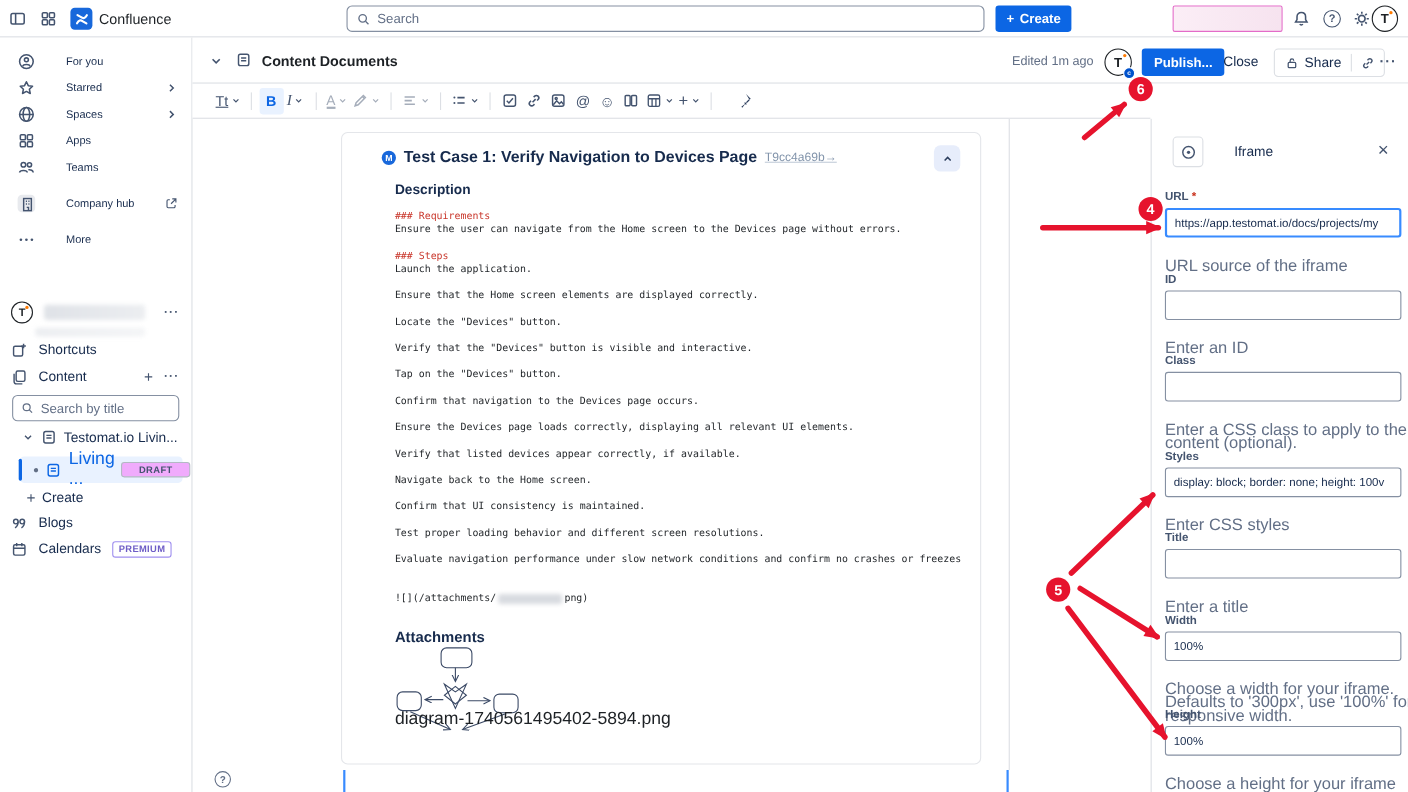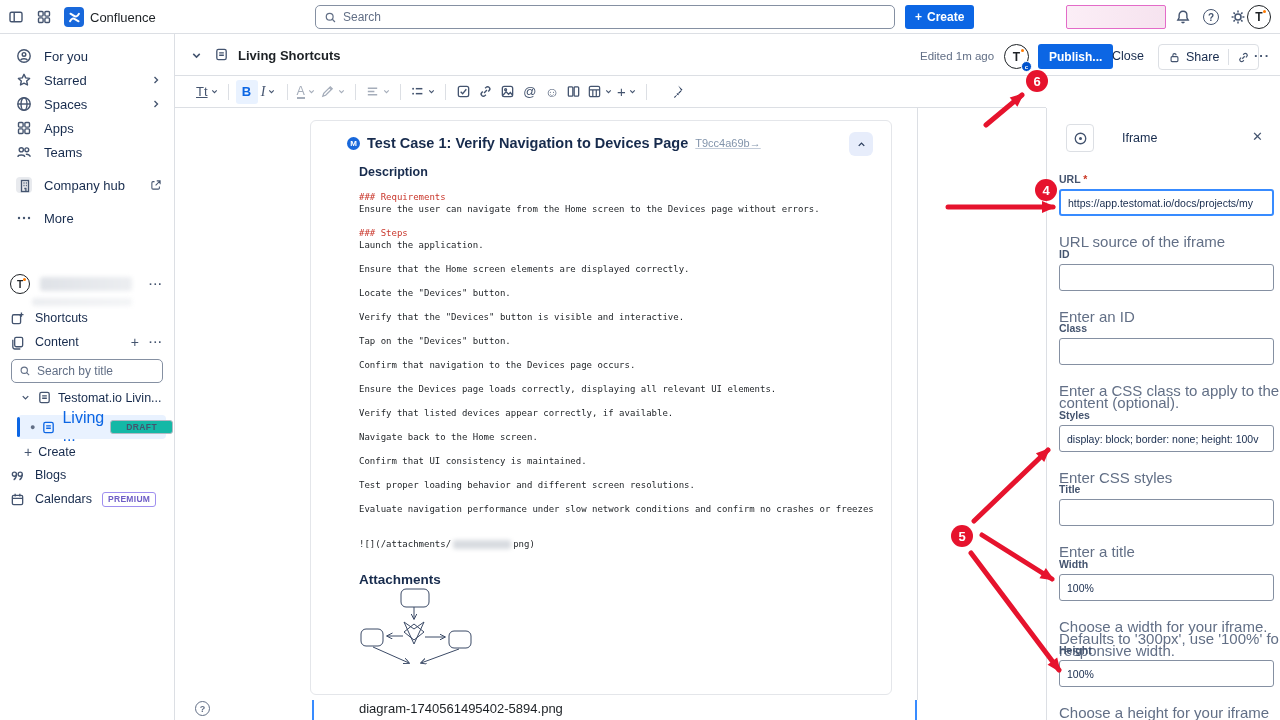--- a/index.html
+++ b/index.html
@@ -32,22 +32,22 @@
   #avatar-top { position:absolute; left:1247px; top:5px; width:24px; height:24px; }
   .t-logo { width:100%; height:100%; border-radius:50%; background:#fff; border:1.6px solid #1d2125;
     display:flex; align-items:center; justify-content:center; position:relative;
     font-weight:bold; color:#1d2125; }
   .t-logo .dot { position:absolute; right:18%; top:16%; width:3px; height:3px; border-radius:50%; background:#ff7a00; }
 
   
   #sidebar { position:absolute; left:0; top:34px; width:175px; bottom:0; background:#fff;
     border-right:1px solid #dcdfe4; z-index:10; }
   #nav-items { padding-top:10px; }
-  .nav-row { height:24px; display:flex; align-items:center; padding:0 12px 0 16px; gap:12px;
-    font-size:13px; color:#172b4d; cursor:pointer; }
+  .nav-row { height:24px; display:flex; align-items:center; padding:0 12px 0 16px; gap:28px;
+    font-size:10px; color:#172b4d; cursor:pointer; }
   .nav-row .ic { width:16px; height:16px; color:#44546f; flex:0 0 16px; }
   .nav-row .ic svg { width:16px; height:16px; }
   .nav-row .lbl { flex:1; white-space:nowrap; }
   .nav-row .chev { width:12px; height:12px; color:#44546f; }
   .nav-row.gap-top { margin-top:9px; }
   .ic-boxed { background:#e8eaee; border-radius:4px; padding:1px; }
   .side-abs { position:absolute; left:0; width:175px; }
   .row-flex { display:flex; align-items:center; gap:10px; padding:0 12px 0 10px; height:22px;
     font-size:12.5px; }
   .dots { color:#44546f; font-weight:bold; letter-spacing:1px; font-size:11px; }
@@ -57,21 +57,21 @@
   #side-search svg { width:12px; height:12px; color:#626f86; }
   #side-search .ph { font-size:12px; color:#626f86; }
   .tree-row { display:flex; align-items:center; font-size:12.5px; gap:6px; }
   .pg-icon { width:15px; height:15px; color:#44546f; }
   .pg-icon svg { width:15px; height:15px; }
   #tree-selected { background:#e9f2ff; border-radius:4px; left:18px; width:148px; height:24px;
     display:flex; align-items:center; gap:6px; padding-left:4px; position:absolute; }
   #tree-selected .bar { position:absolute; left:-1px; top:2px; width:3px; height:20px;
     background:#0c66e4; border-radius:2px; }
   #draft-badge { font-size:8.5px; font-weight:bold; color:#44546f; border:1px solid #b3b9c4;
-    border-radius:3px; padding:1px 15px; letter-spacing:.4px; background:#14b8a6; }
+    border-radius:3px; padding:1px 15px; letter-spacing:.4px; background:#f0abfc; }
   #premium-badge { font-size:8.5px; font-weight:bold; color:#6e5dc6; border:1px solid #9f8fef;
     border-radius:3px; padding:1.5px 5px; letter-spacing:.3px; }
 
   
   #page-header { position:absolute; left:175px; top:34px; right:0; height:42px; background:#fff;
     border-bottom:1px solid #dcdfe4; z-index:15; }
   #ph-chev { position:absolute; left:190px; top:49px; width:13px; height:13px; color:#44546f; }
   #ph-doc { position:absolute; left:214px; top:47px; }
   #page-title { position:absolute; left:238px; top:48px; font-size:13px; font-weight:bold; color:#1d2125; }
   #edited { position:absolute; left:920px; top:50px; font-size:11.5px; color:#626f86; }
@@ -128,21 +128,21 @@
   #desc-label { position:absolute; left:48px; top:44px; font-size:12.5px; font-weight:bold; color:#172b4d; }
   #code-lines { position:absolute; left:48px; top:70px; font-family:"DejaVu Sans Mono",monospace;
     font-size:9px; line-height:12px; color:#1d2125; white-space:pre; }
   .code-red { color:#c9372c; }
   #attach-line { position:absolute; left:48px; top:418px; font-family:"DejaVu Sans Mono",monospace;
     font-size:9px; color:#1d2125; display:flex; align-items:center; }
   #attach-redact { display:inline-block; width:58px; height:9px; margin:0 2px;
     background:#d8dbe0; filter:blur(2px); border-radius:2px; }
   #attachments-label { position:absolute; left:48px; top:451px; font-size:13.5px; font-weight:bold; color:#172b4d; }
   #diagram { position:absolute; left:36px; top:466px; }
-  #diagram-caption { position:absolute; left:48px; top:580px; font-size:13px; color:#1d2125; }
+  #diagram-caption { position:absolute; left:48px; top:524px; font-size:16px; color:#1d2125; }
   #iframe-strip { position:absolute; left:312px; top:700px; width:605px; height:20px;
     border-left:2px solid #388bff; border-right:2px solid #388bff; }
   #help-bottom { position:absolute; left:195px; top:701px; width:15px; height:15px; }
   #redact-bottom { position:absolute; left:0; top:690px; width:168px; height:30px;
     background:linear-gradient(90deg,#70747c,#b9bdc4 55%,rgba(220,222,226,0)); filter:blur(5px); opacity:.75; }
 
   
   #panel { position:absolute; left:1046px; top:76px; right:0; bottom:0; background:#fff; z-index:16; }
   #panel-border { position:absolute; left:0; top:32px; bottom:0; width:1px; background:#dcdfe4; }
   #panel-icon-box { position:absolute; left:20px; top:48px; width:28px; height:28px;
@@ -388,21 +388,21 @@
   <div id="page-header"></div>
   <svg id="ph-chev" viewBox="0 0 16 16" fill="none" stroke="#44546f" stroke-width="1.8" style="position:absolute;z-index:16">
       <path d="M4 6l4 4 4-4"></path>
     </svg>
   <span id="ph-doc" class="pg-icon" style="position:absolute;z-index:16">
     <svg viewBox="0 0 16 16" fill="none" stroke="#44546f" stroke-width="1.4">
         <rect x="3" y="2.5" width="10" height="11" rx="1.8"></rect>
         <path d="M5.5 6.2h5M5.5 8.8h5"></path>
       </svg>
   </span>
-  <span id="page-title" style="z-index:16">Living Shortcuts</span>
+  <span id="page-title" style="z-index:16">Content Documents</span>
   <span id="edited" style="z-index:16">Edited 1m ago</span>
   <span id="avatar-edit" style="z-index:16">
     <span class="t-logo" style="font-size:12px">T<span class="dot"></span></span>
     <span class="badge">c</span>
   </span>
   <button id="publish-btn" style="z-index:16">Publish...</button>
   <button id="close-btn" style="z-index:16">Close</button>
   <div id="share-group" style="z-index:16">
     <button id="share-btn">
       <svg viewBox="0 0 16 16" fill="none" stroke="currentColor" stroke-width="1.4">

